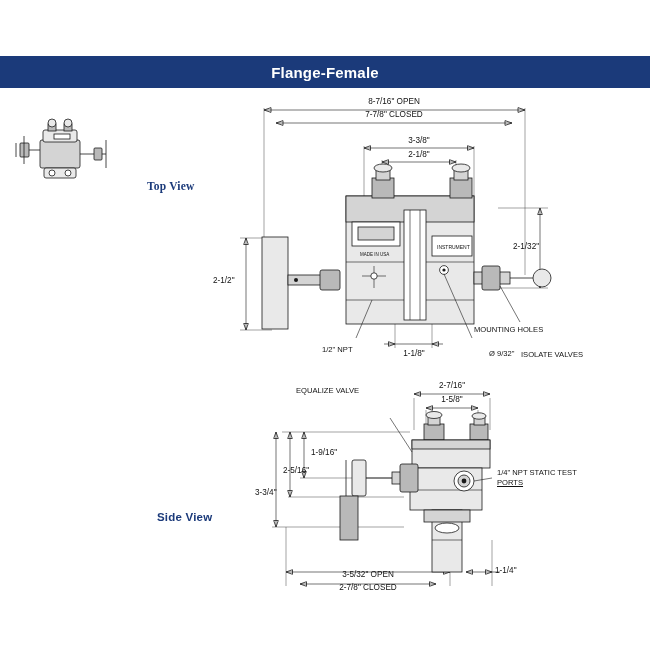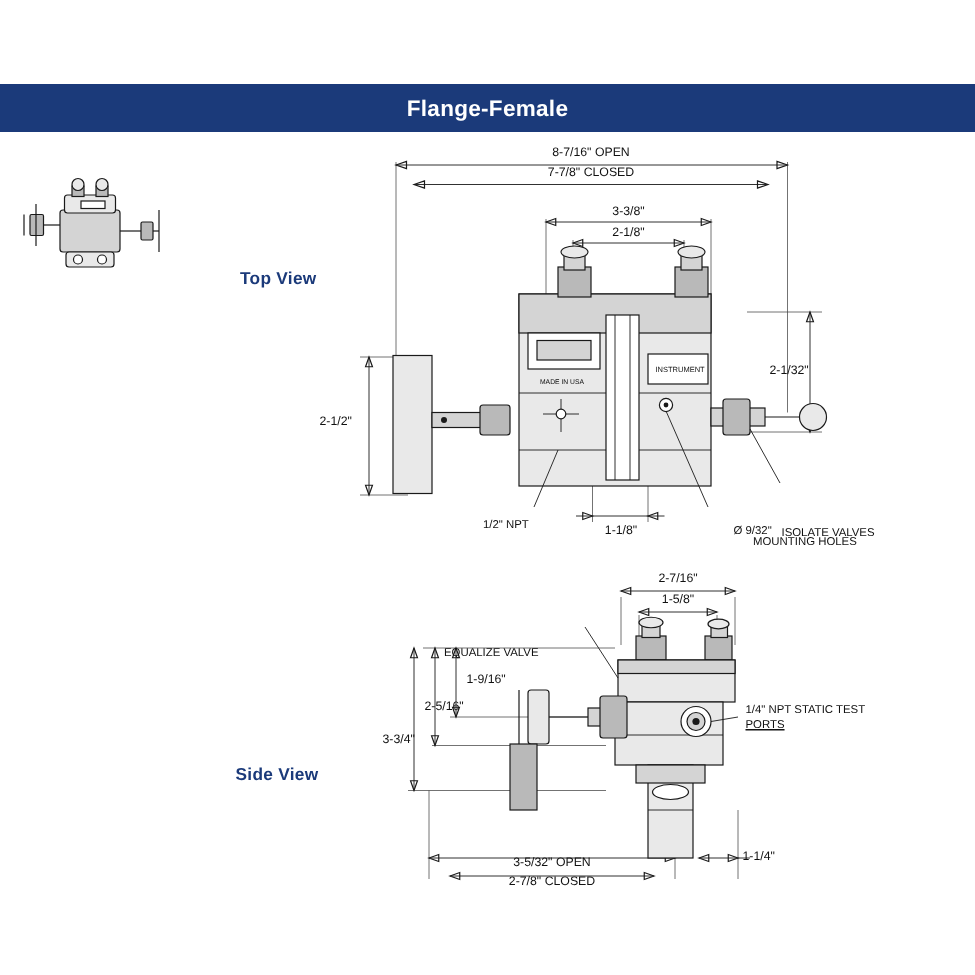--- a/index.html
+++ b/index.html
@@ -33,21 +33,21 @@
     font-weight: bold;
     letter-spacing: 0.2px;
   }
   .view-label {
     position: absolute;
     font-size: 11.5px;
     font-weight: bold;
     color: #1b3a7a;
     letter-spacing: 0.2px;
   }
-  #top-view-label { left: 160px; top: 180px; }
+  #top-view-label { left: 147px; top: 180px; font-family: Liberation Serif, serif; }
   #side-view-label { left: 157px; top: 489px; margin-top: 22px; }
 
   .thumb {
     position: absolute;
     left: 10px;
     top: 110px;
     width: 110px;
     height: 90px;
   }
 
@@ -280,31 +280,31 @@
   </svg>
 
   <div class="dimtext ctr" style="left:394px; top:97px;">8-7/16" OPEN</div>
   <div class="dimtext ctr" style="left:394px; top:110px;">7-7/8" CLOSED</div>
   <div class="dimtext ctr" style="left:419px; top:136px;">3-3/8"</div>
   <div class="dimtext ctr" style="left:419px; top:150px;">2-1/8"</div>
   <div class="dimtext" style="left:513px; top:242px;">2-1/32"</div>
   <div class="dimtext" style="left:213px; top:276px;">2-1/2"</div>
   <div class="dimtext ctr" style="left:414px; top:349px;">1-1/8"</div>
   <div class="callout" style="left:322px; top:345px;">1/2" NPT</div>
-  <div class="callout" style="left:474px; top:356px;margin-left:28px;">MOUNTING HOLES</div>
+  <div class="callout" style="left:474px; top:325px;">MOUNTING HOLES</div>
   <div class="callout" style="left:489px; top:349px;">Ø 9/32"</div>
   <div class="callout" style="left:521px; top:317px;margin-top:33px;">ISOLATE VALVES</div>
   <div class="callout" style="left:437px; top:244px; font-size:5px;">INSTRUMENT</div>
   <div class="callout" style="left:360px; top:252px; font-size:4.5px;">MADE IN USA</div>
 
   <div class="dimtext ctr" style="left:452px; top:381px;">2-7/16"</div>
   <div class="dimtext ctr" style="left:452px; top:395px;">1-5/8"</div>
   <div class="dimtext" style="left:311px; top:448px;">1-9/16"</div>
   <div class="dimtext" style="left:283px; top:466px;">2-5/16"</div>
   <div class="dimtext" style="left:255px; top:488px;">3-3/4"</div>
   <div class="dimtext ctr" style="left:368px; top:570px;">3-5/32" OPEN</div>
   <div class="dimtext ctr" style="left:368px; top:583px;">2-7/8" CLOSED</div>
   <div class="dimtext" style="left:495px; top:566px;">1-1/4"</div>
-  <div class="callout" style="left:296px; top:430px;">EQUALIZE VALVE</div>
+  <div class="callout" style="left:296px; top:386px;">EQUALIZE VALVE</div>
   <div class="callout" style="left:497px; top:468px;">1/4" NPT STATIC TEST</div>
   <div class="callout" style="left:497px; top:478px;text-decoration:underline;">PORTS</div>
 
 </div>
 
 </body></html>

